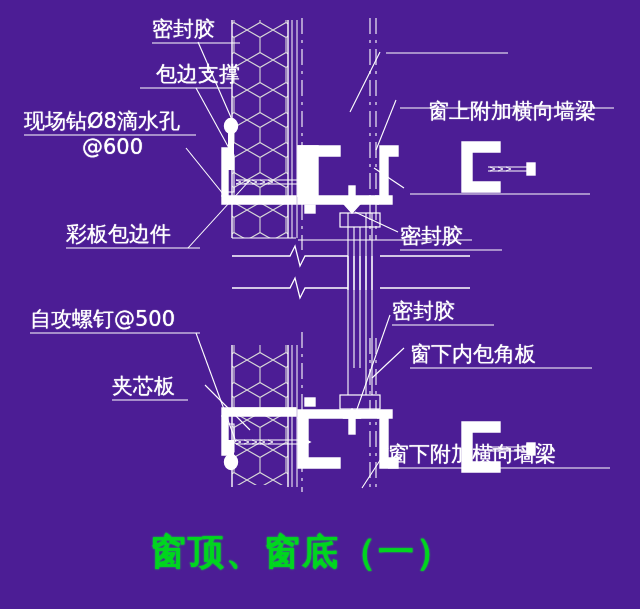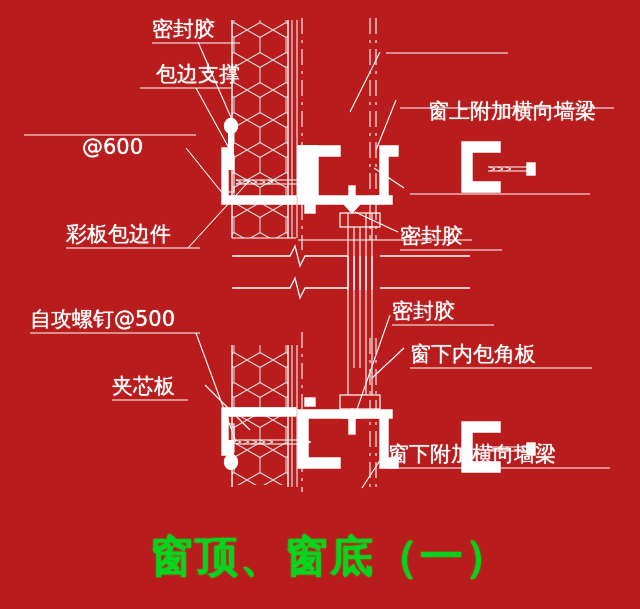--- a/index.html
+++ b/index.html
@@ -1,39 +1,39 @@
 <!DOCTYPE html>
 <html><head>
 <meta charset="utf-8">
 <title>CAD Detail</title>
 <style>
   html,body{margin:0;padding:0;background:#000;}
   #root{
     position:relative;
     width:640px;height:609px;
-    background:#b91c1c;
+    background:#4c1d95;
     overflow:hidden;
     font-family:"DejaVu Sans","Liberation Sans",sans-serif;
   }
   #cad{position:absolute;left:0;top:0;width:640px;height:609px;}
   .lbl{
     position:absolute;
     color:#ffffff;
     font-family:"DejaVu Sans","Liberation Sans",sans-serif;
     font-size:21px;
     line-height:23px;
     letter-spacing:0px;
     white-space:nowrap;
     font-weight:400;
     text-shadow:0 0 1px #fff;
   }
   .title{
     position:absolute;
     color:#00d61e;
-    font-size:43px;
+    font-size:36px;
     font-weight:700;
     white-space:nowrap;
     letter-spacing:2px;
     font-family:"DejaVu Sans","Liberation Sans",sans-serif;
     text-shadow:0 0 2px #00ff22;
   }
 </style>
 </head>
 <body>
 
@@ -255,20 +255,21 @@
         <line x1="410" y1="368" x2="592" y2="368"></line>
         <line x1="388" y1="468" x2="610" y2="468"></line>
       </g>
     </g>
   </svg>
 
   <div class="lbl" style="left:152px;top:18px;">密封胶</div>
 
   <div class="lbl" style="left:156px;top:63px;">包边支撑</div>
 
+  <div class="lbl" style="left:24px;top:110px;">现场钻Ø8滴水孔</div>
   <div class="lbl" style="left:82px;top:136px;">@600</div>
 
   <div class="lbl" style="left:66px;top:223px;">彩板包边件</div>
 
   <div class="lbl" style="left:30px;top:308px;">自攻螺钉@500</div>
 
   <div class="lbl" style="left:112px;top:375px;">夹芯板</div>
 
 
   <div class="lbl" style="left:400px;top:100px;margin-left:28px;">窗上附加横向墙梁</div>

